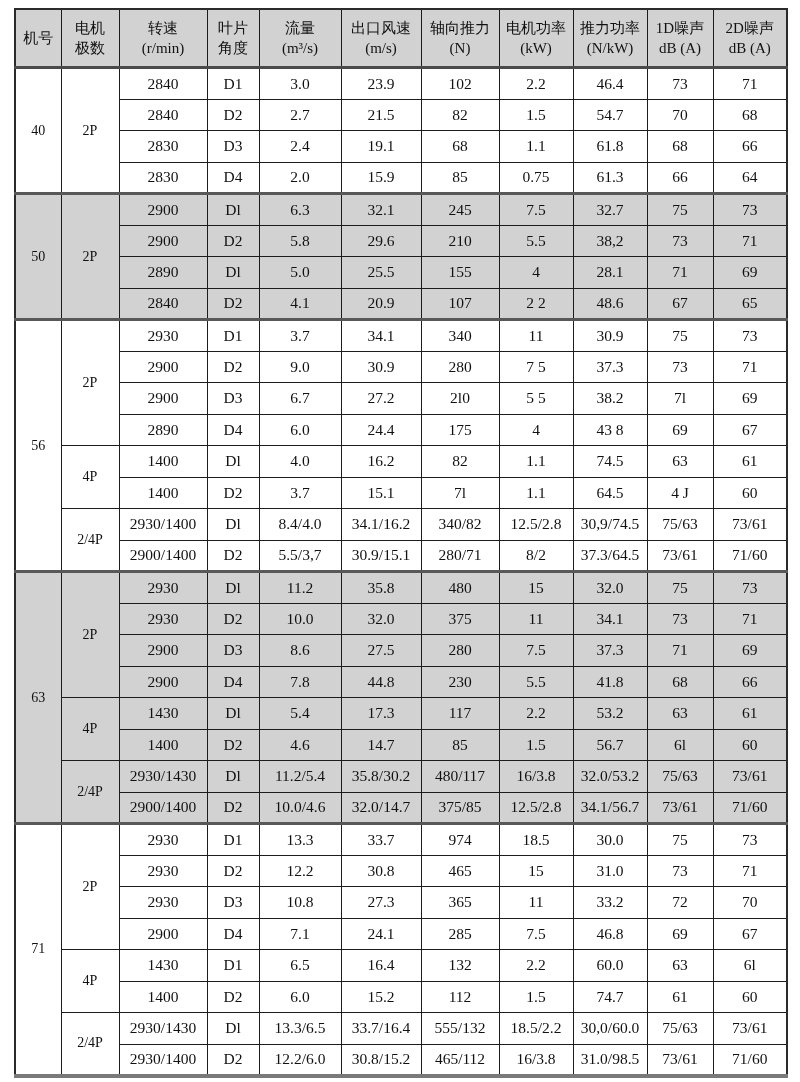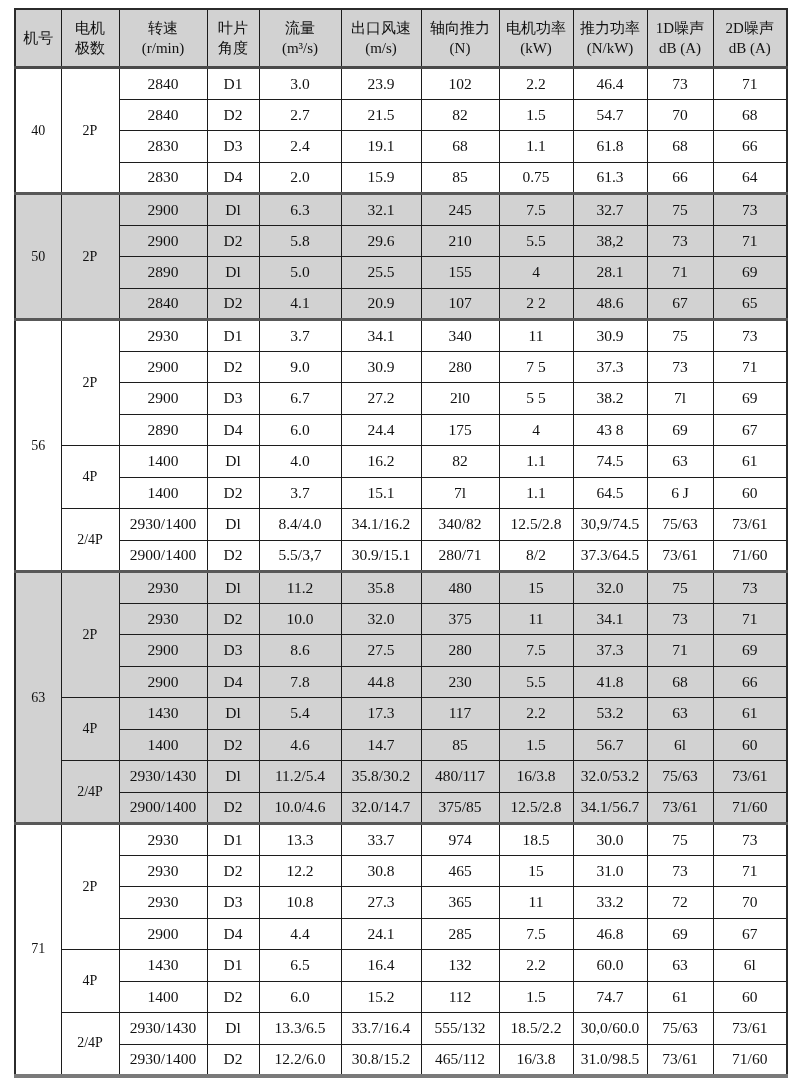--- a/index.html
+++ b/index.html
@@ -211,21 +211,21 @@
           <td>61</td>
         </tr>
         <tr>
           <td>1400</td>
           <td>D2</td>
           <td>3.7</td>
           <td>15.1</td>
           <td>7l</td>
           <td>1.1</td>
           <td>64.5</td>
-          <td>6 J</td>
+          <td>4 J</td>
           <td>60</td>
         </tr>
         <tr>
           <td rowspan="2" class="poles">2/4P</td>
           <td>2930/1400</td>
           <td>Dl</td>
           <td>8.4/4.0</td>
           <td>34.1/16.2</td>
           <td>340/82</td>
           <td>12.5/2.8</td>
@@ -367,21 +367,21 @@
           <td>27.3</td>
           <td>365</td>
           <td>11</td>
           <td>33.2</td>
           <td>72</td>
           <td>70</td>
         </tr>
         <tr>
           <td>2900</td>
           <td>D4</td>
-          <td>4.4</td>
+          <td>7.1</td>
           <td>24.1</td>
           <td>285</td>
           <td>7.5</td>
           <td>46.8</td>
           <td>69</td>
           <td>67</td>
         </tr>
         <tr>
           <td rowspan="2" class="poles">4P</td>
           <td>1430</td>

